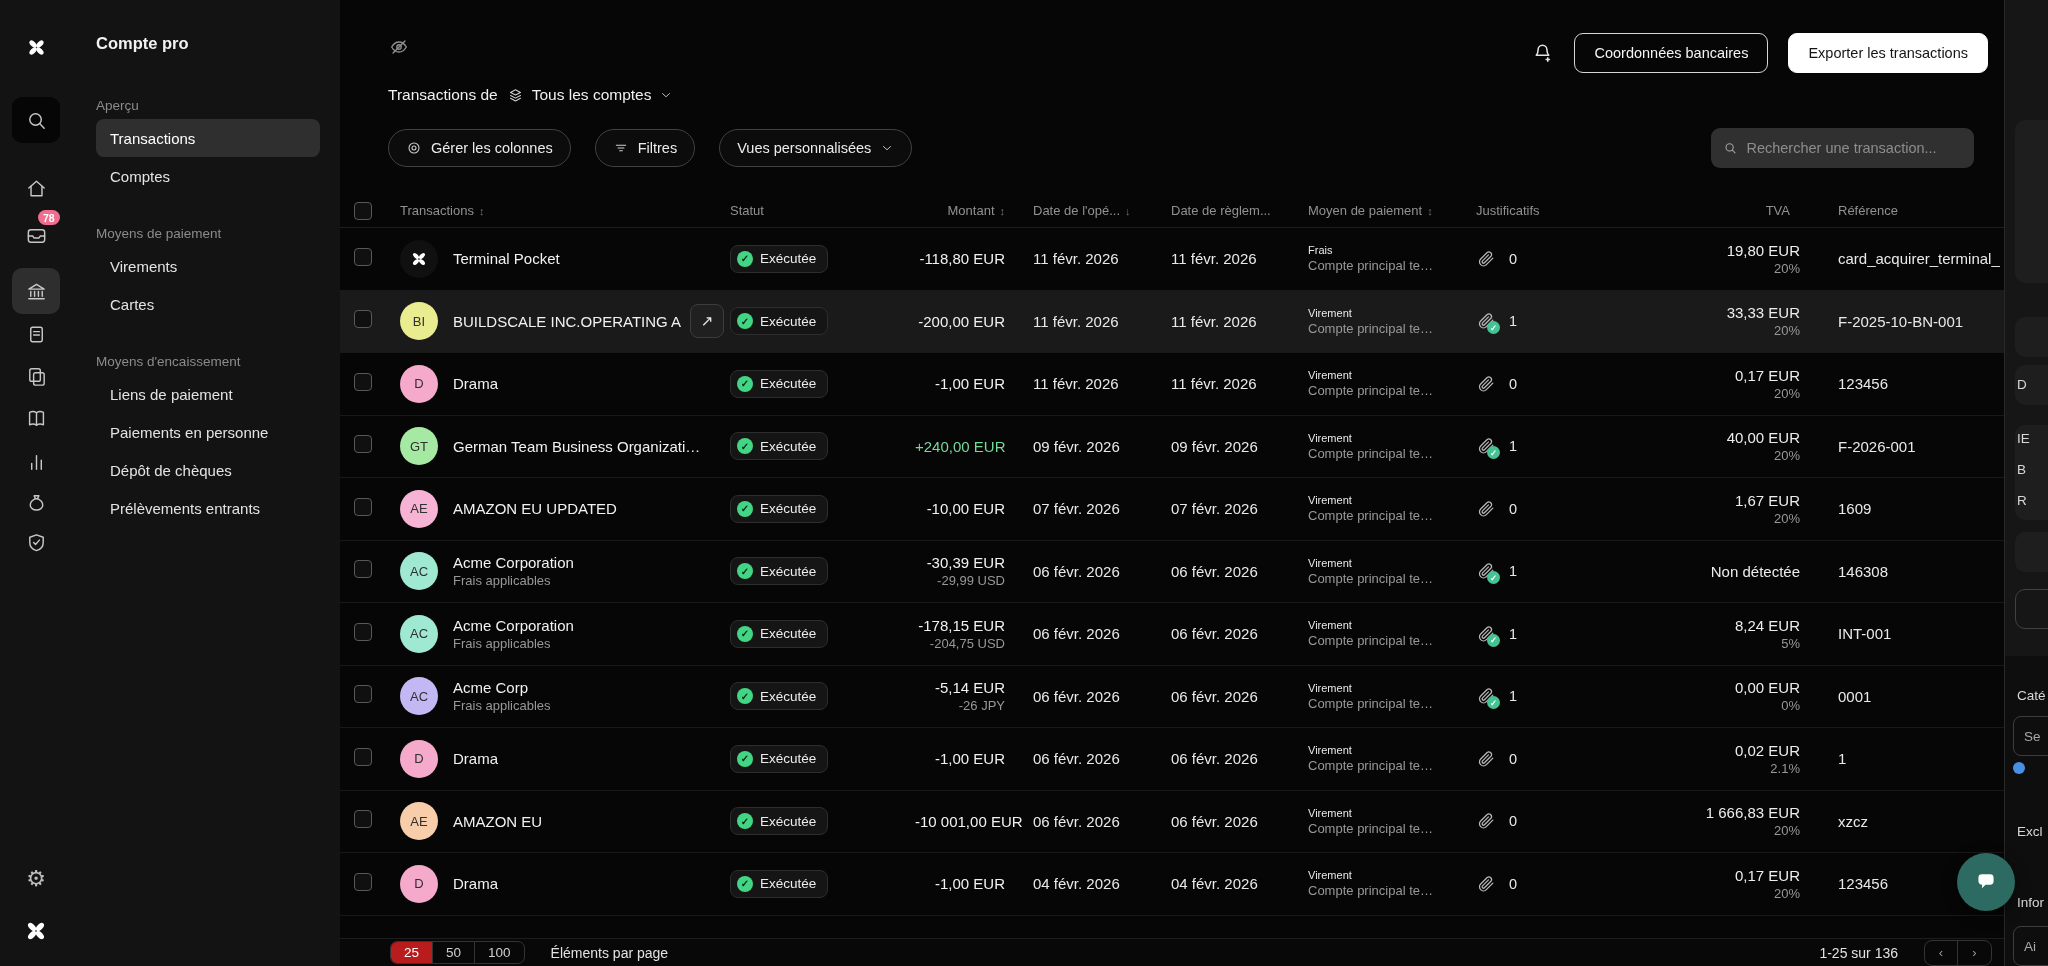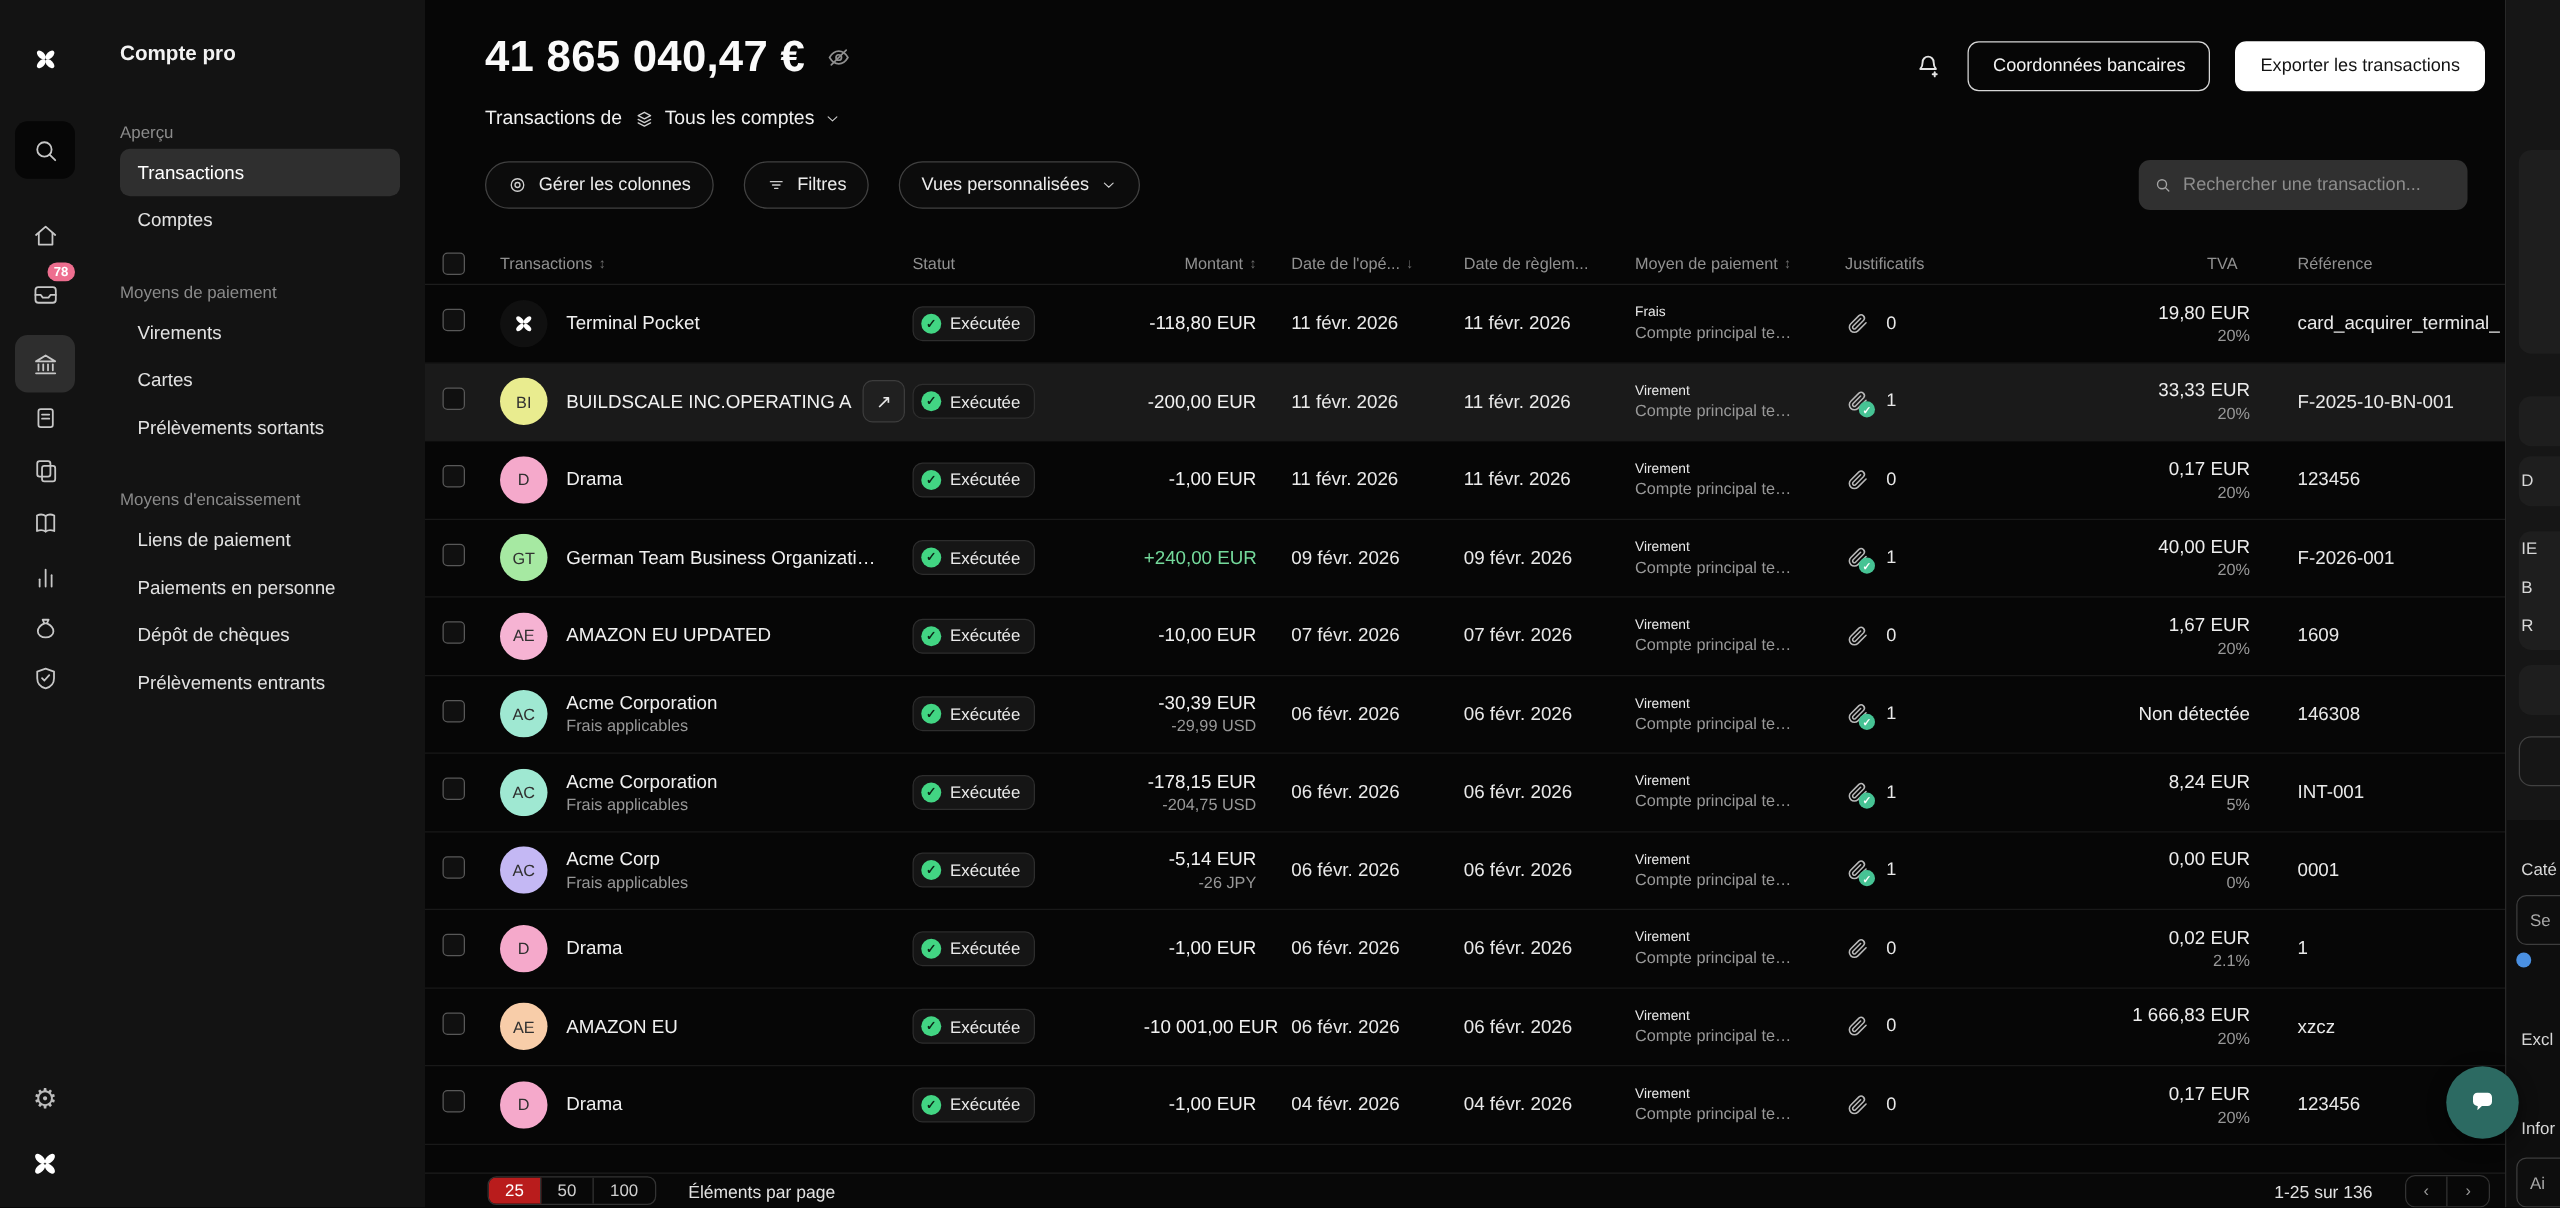--- a/index.html
+++ b/index.html
@@ -238,35 +238,33 @@
 
   <div class="sidebar">
     <div class="ws-title">Compte pro</div>
     <div class="nav" id="nav">
         <div class="nav-label">Aperçu</div>
         <div class="nav-item active">Transactions</div>
         <div class="nav-item">Comptes</div>
         <div class="nav-label">Moyens de paiement</div>
         <div class="nav-item">Virements</div>
         <div class="nav-item">Cartes</div>
-        <div class="nav-item">Prélèvements sortants</div>
         <div class="nav-label">Moyens d'encaissement</div>
         <div class="nav-item">Liens de paiement</div>
         <div class="nav-item">Paiements en personne</div>
         <div class="nav-item">Dépôt de chèques</div>
         <div class="nav-item">Prélèvements entrants</div>
       </div>
   </div>
 
   <div class="main">
 
     <div class="main-header">
       <div>
         <div class="balance">
-          <span>41 865 040,47 €</span>
           <span class="eye-ic">
             <svg viewBox="0 0 24 24">
                 <path d="M4 12 C6.2 8.2 9 6.5 12 6.5 s5.8 1.7 8 5.5 c-2.2 3.8-5 5.5-8 5.5 s-5.8-1.7-8-5.5 Z"></path>
                 <circle cx="12" cy="12" r="2.4"></circle>
                 <line x1="5.5" y1="18.5" x2="18.5" y2="5.5"></line>
               </svg>
           </span>
         </div>
         <div class="subline">
           <span>Transactions de</span>

